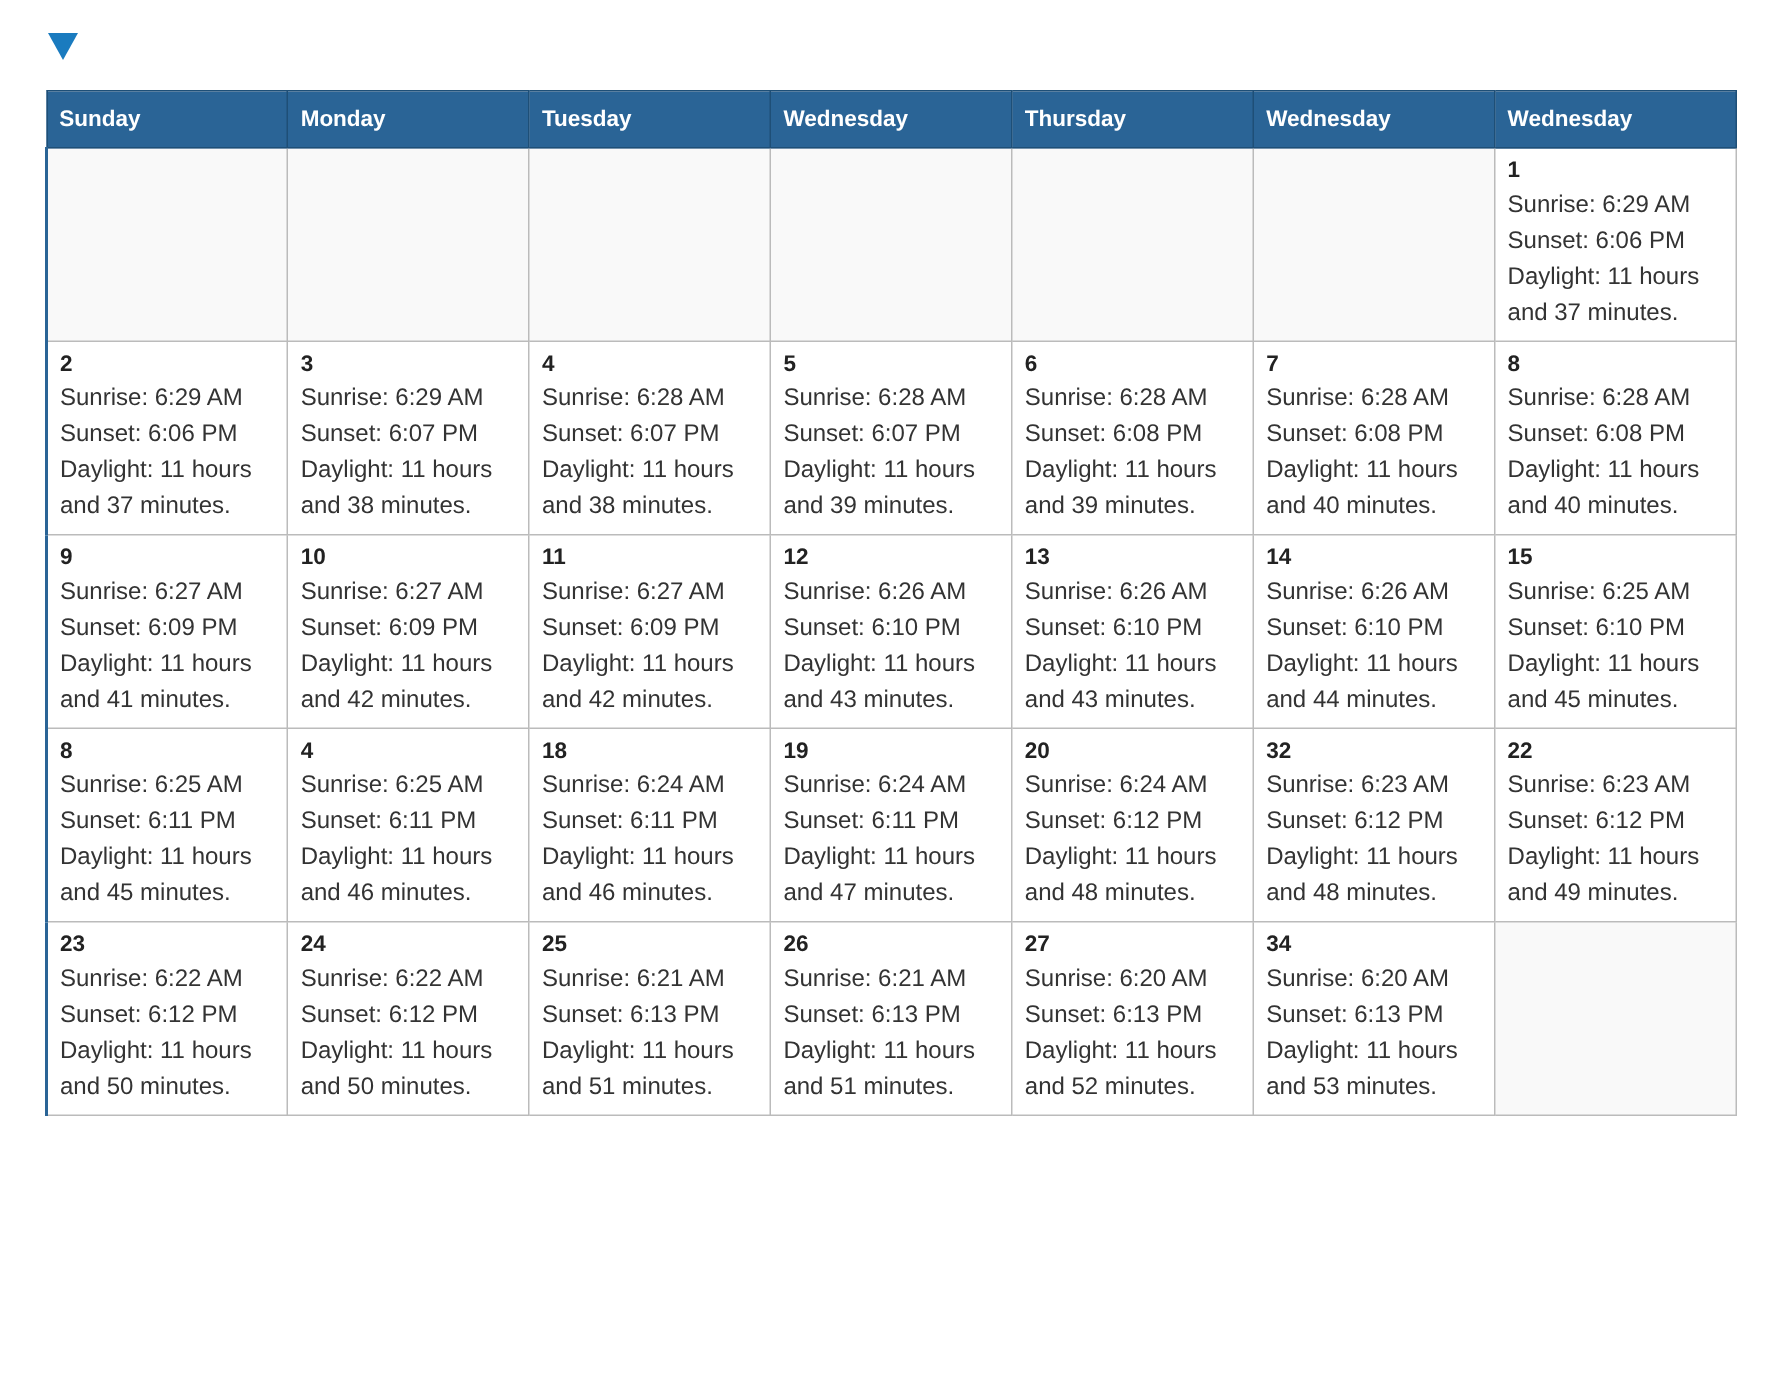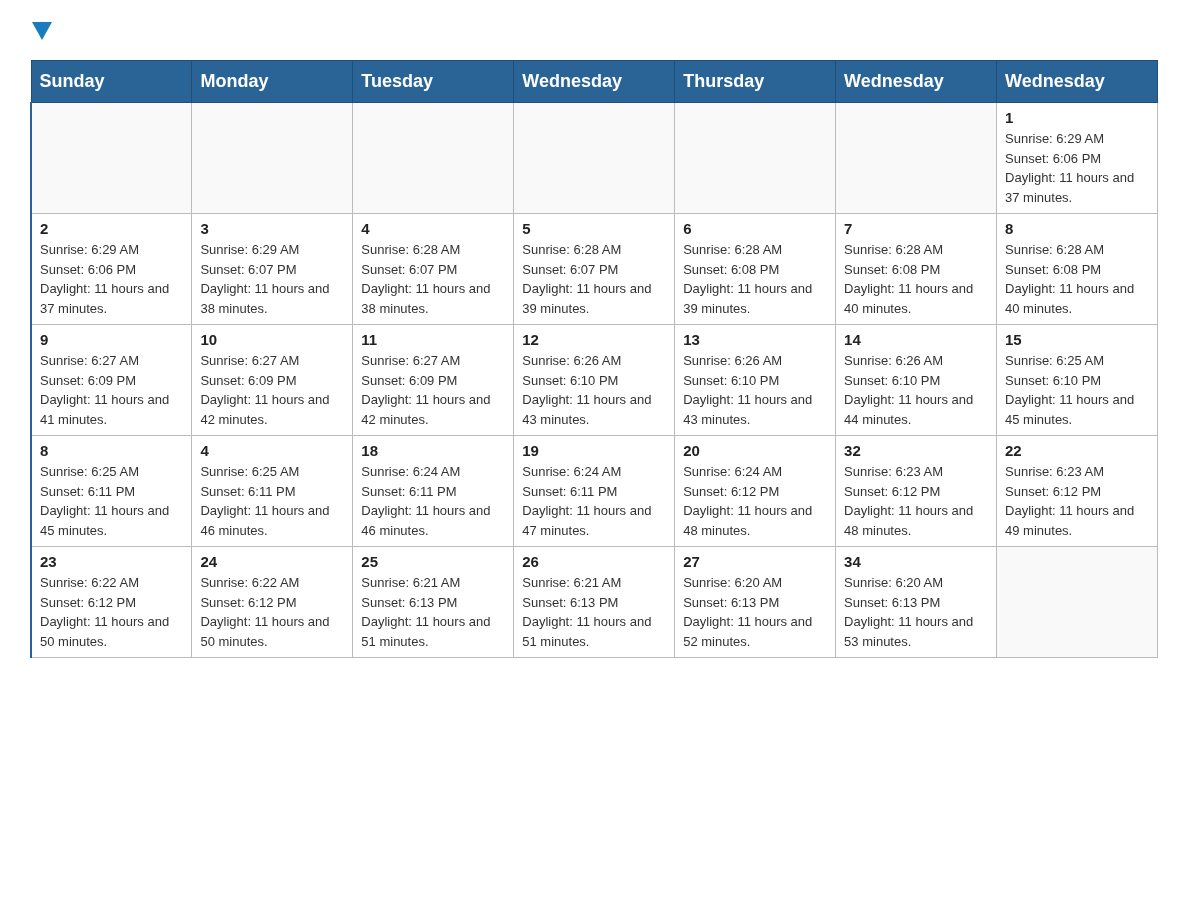--- a/index.html
+++ b/index.html
@@ -45,21 +45,21 @@
       color: #444;
       margin-top: 4px;
     }
     .calendar {
       width: 100%;
       border-collapse: collapse;
     }
     .calendar thead tr th {
       background-color: #2a6496;
       color: #fff;
-      font-size: 18px;
+      font-size: 15px;
       font-weight: bold;
       padding: 10px 8px;
       text-align: left;
       border: 1px solid #1e4f77;
     }
     .calendar tbody tr td {
       border: 1px solid #bbb;
       vertical-align: top;
       padding: 6px 8px;
       width: 14.28%;
@@ -68,21 +68,21 @@
       color: #333;
     }
     .day-number {
       font-size: 15px;
       font-weight: bold;
       color: #222;
       display: block;
       margin-bottom: 3px;
     }
     .day-info {
-      font-size: 13px;
+      font-size: 16px;
       color: #333;
       line-height: 1.5;
     }
     .empty-cell {
       background: #f9f9f9;
     }
     .calendar tbody tr td:first-child {
       border-left: 2px solid #2a6496;
     }
   </style>

